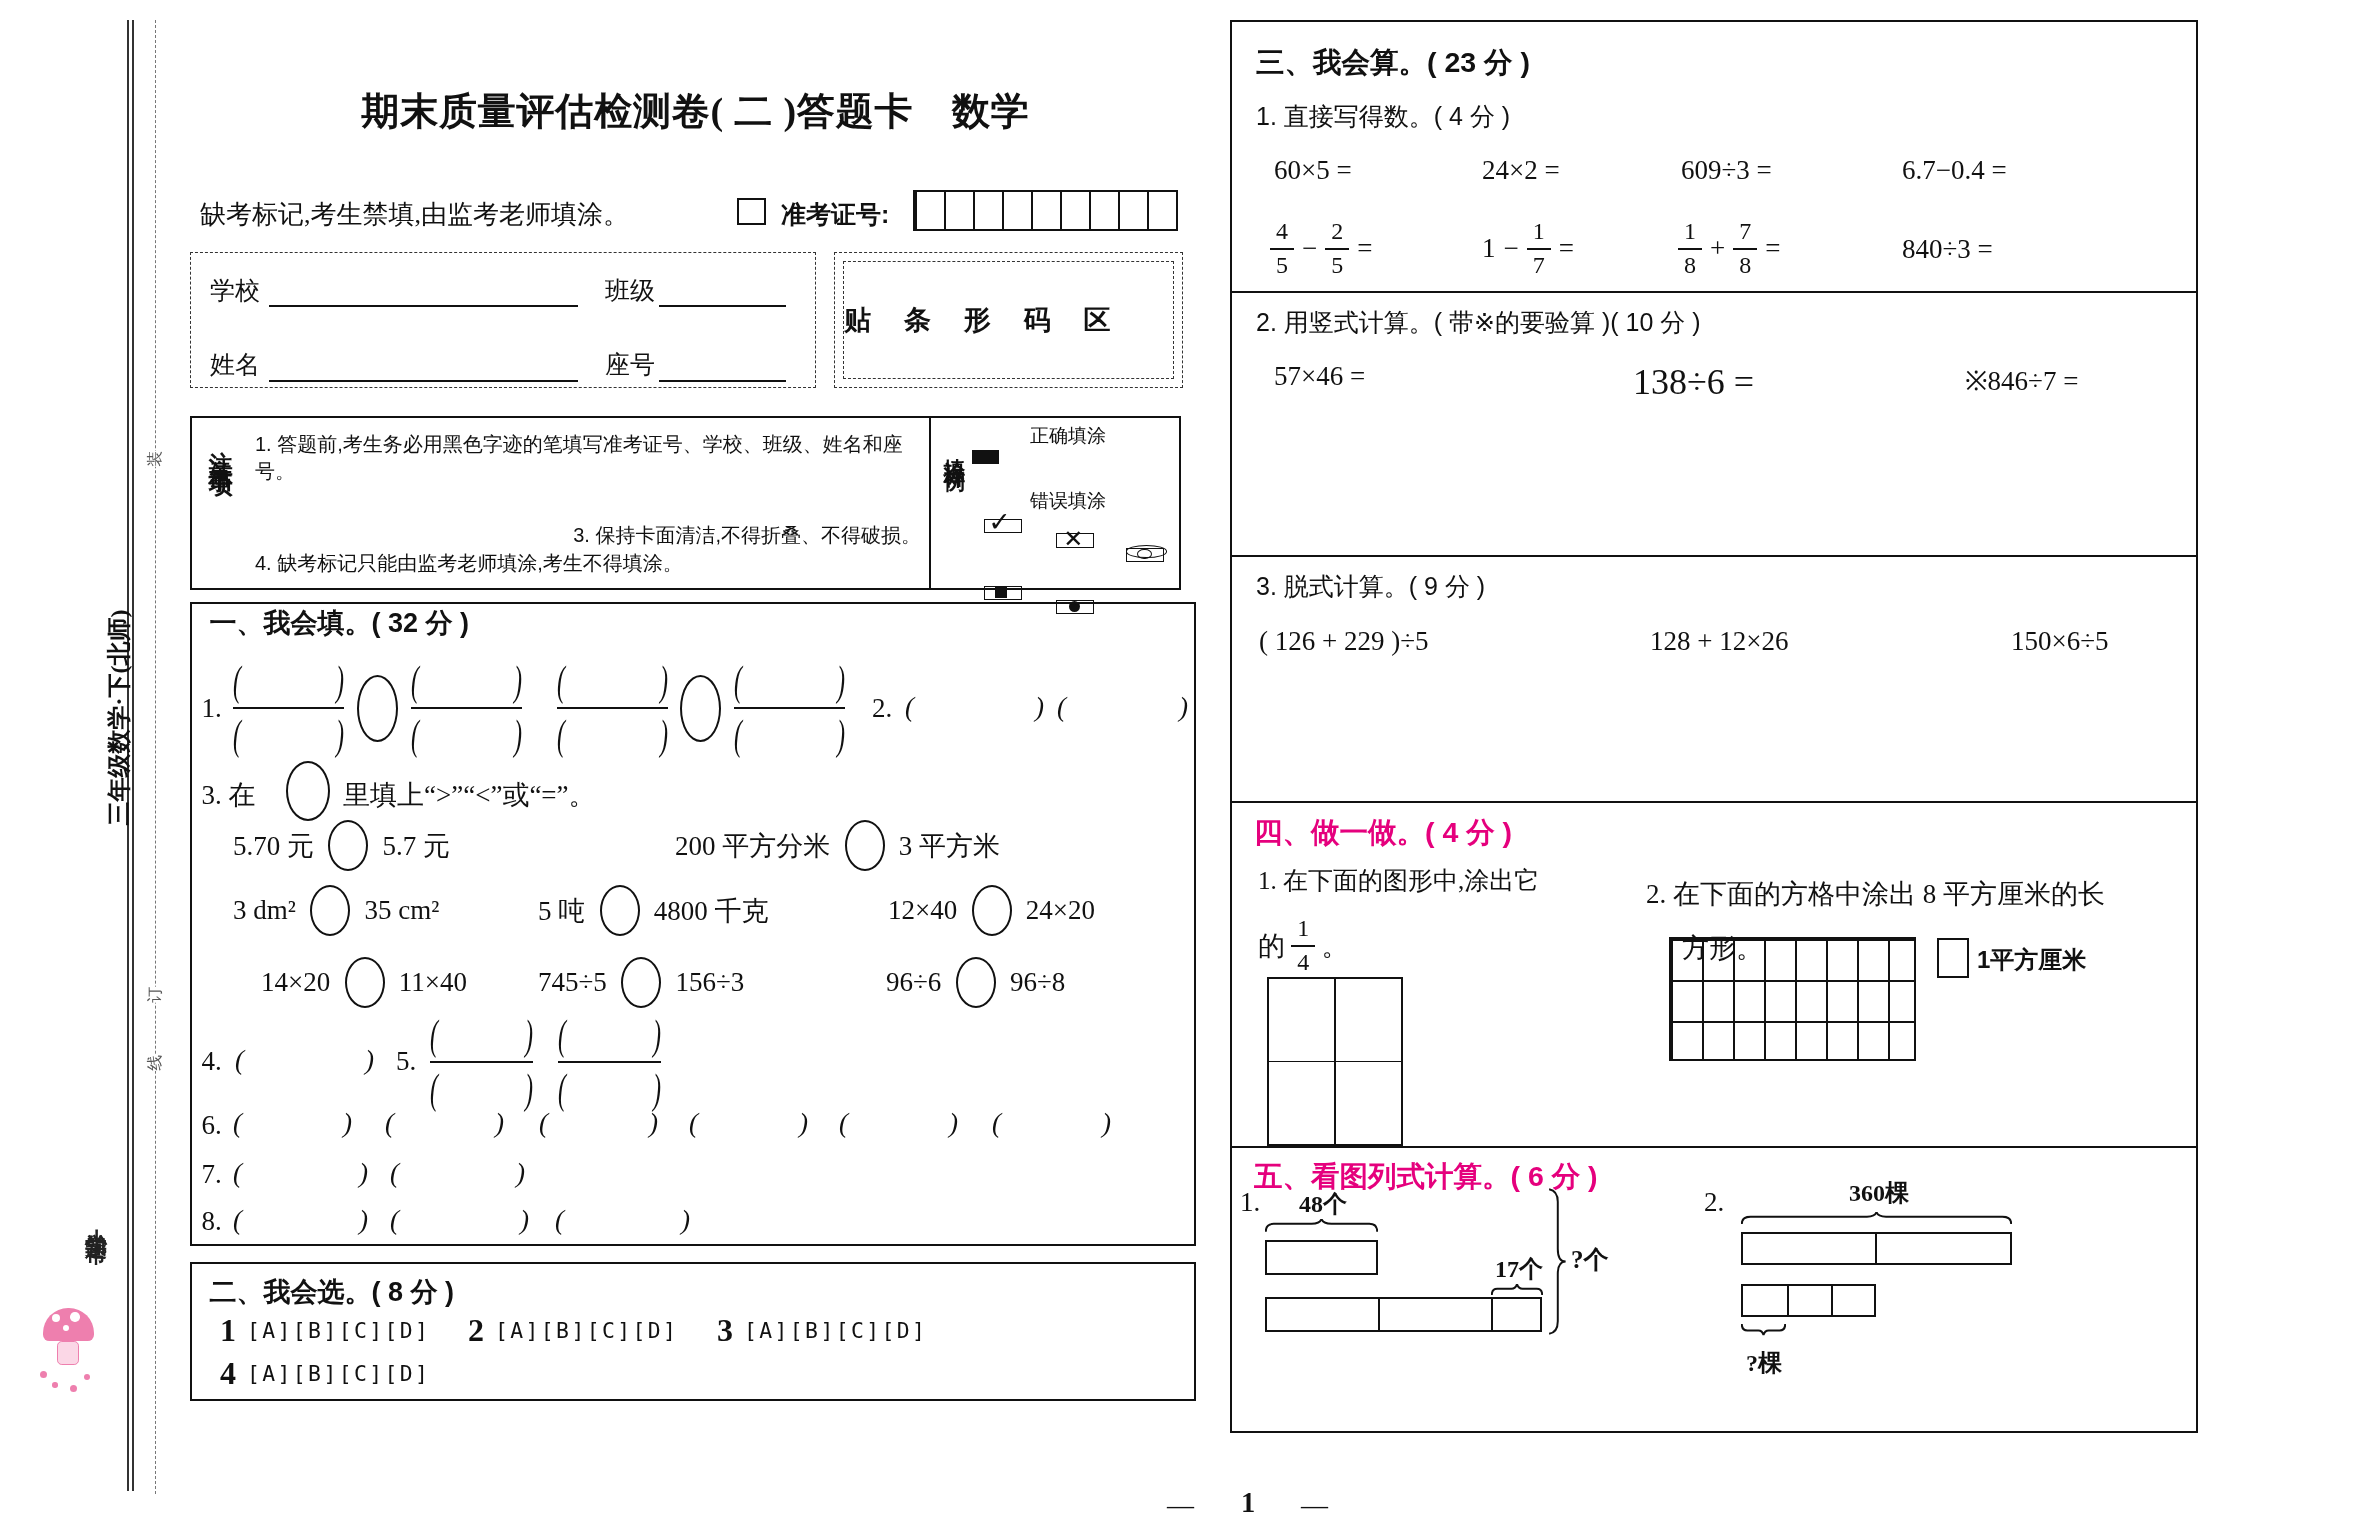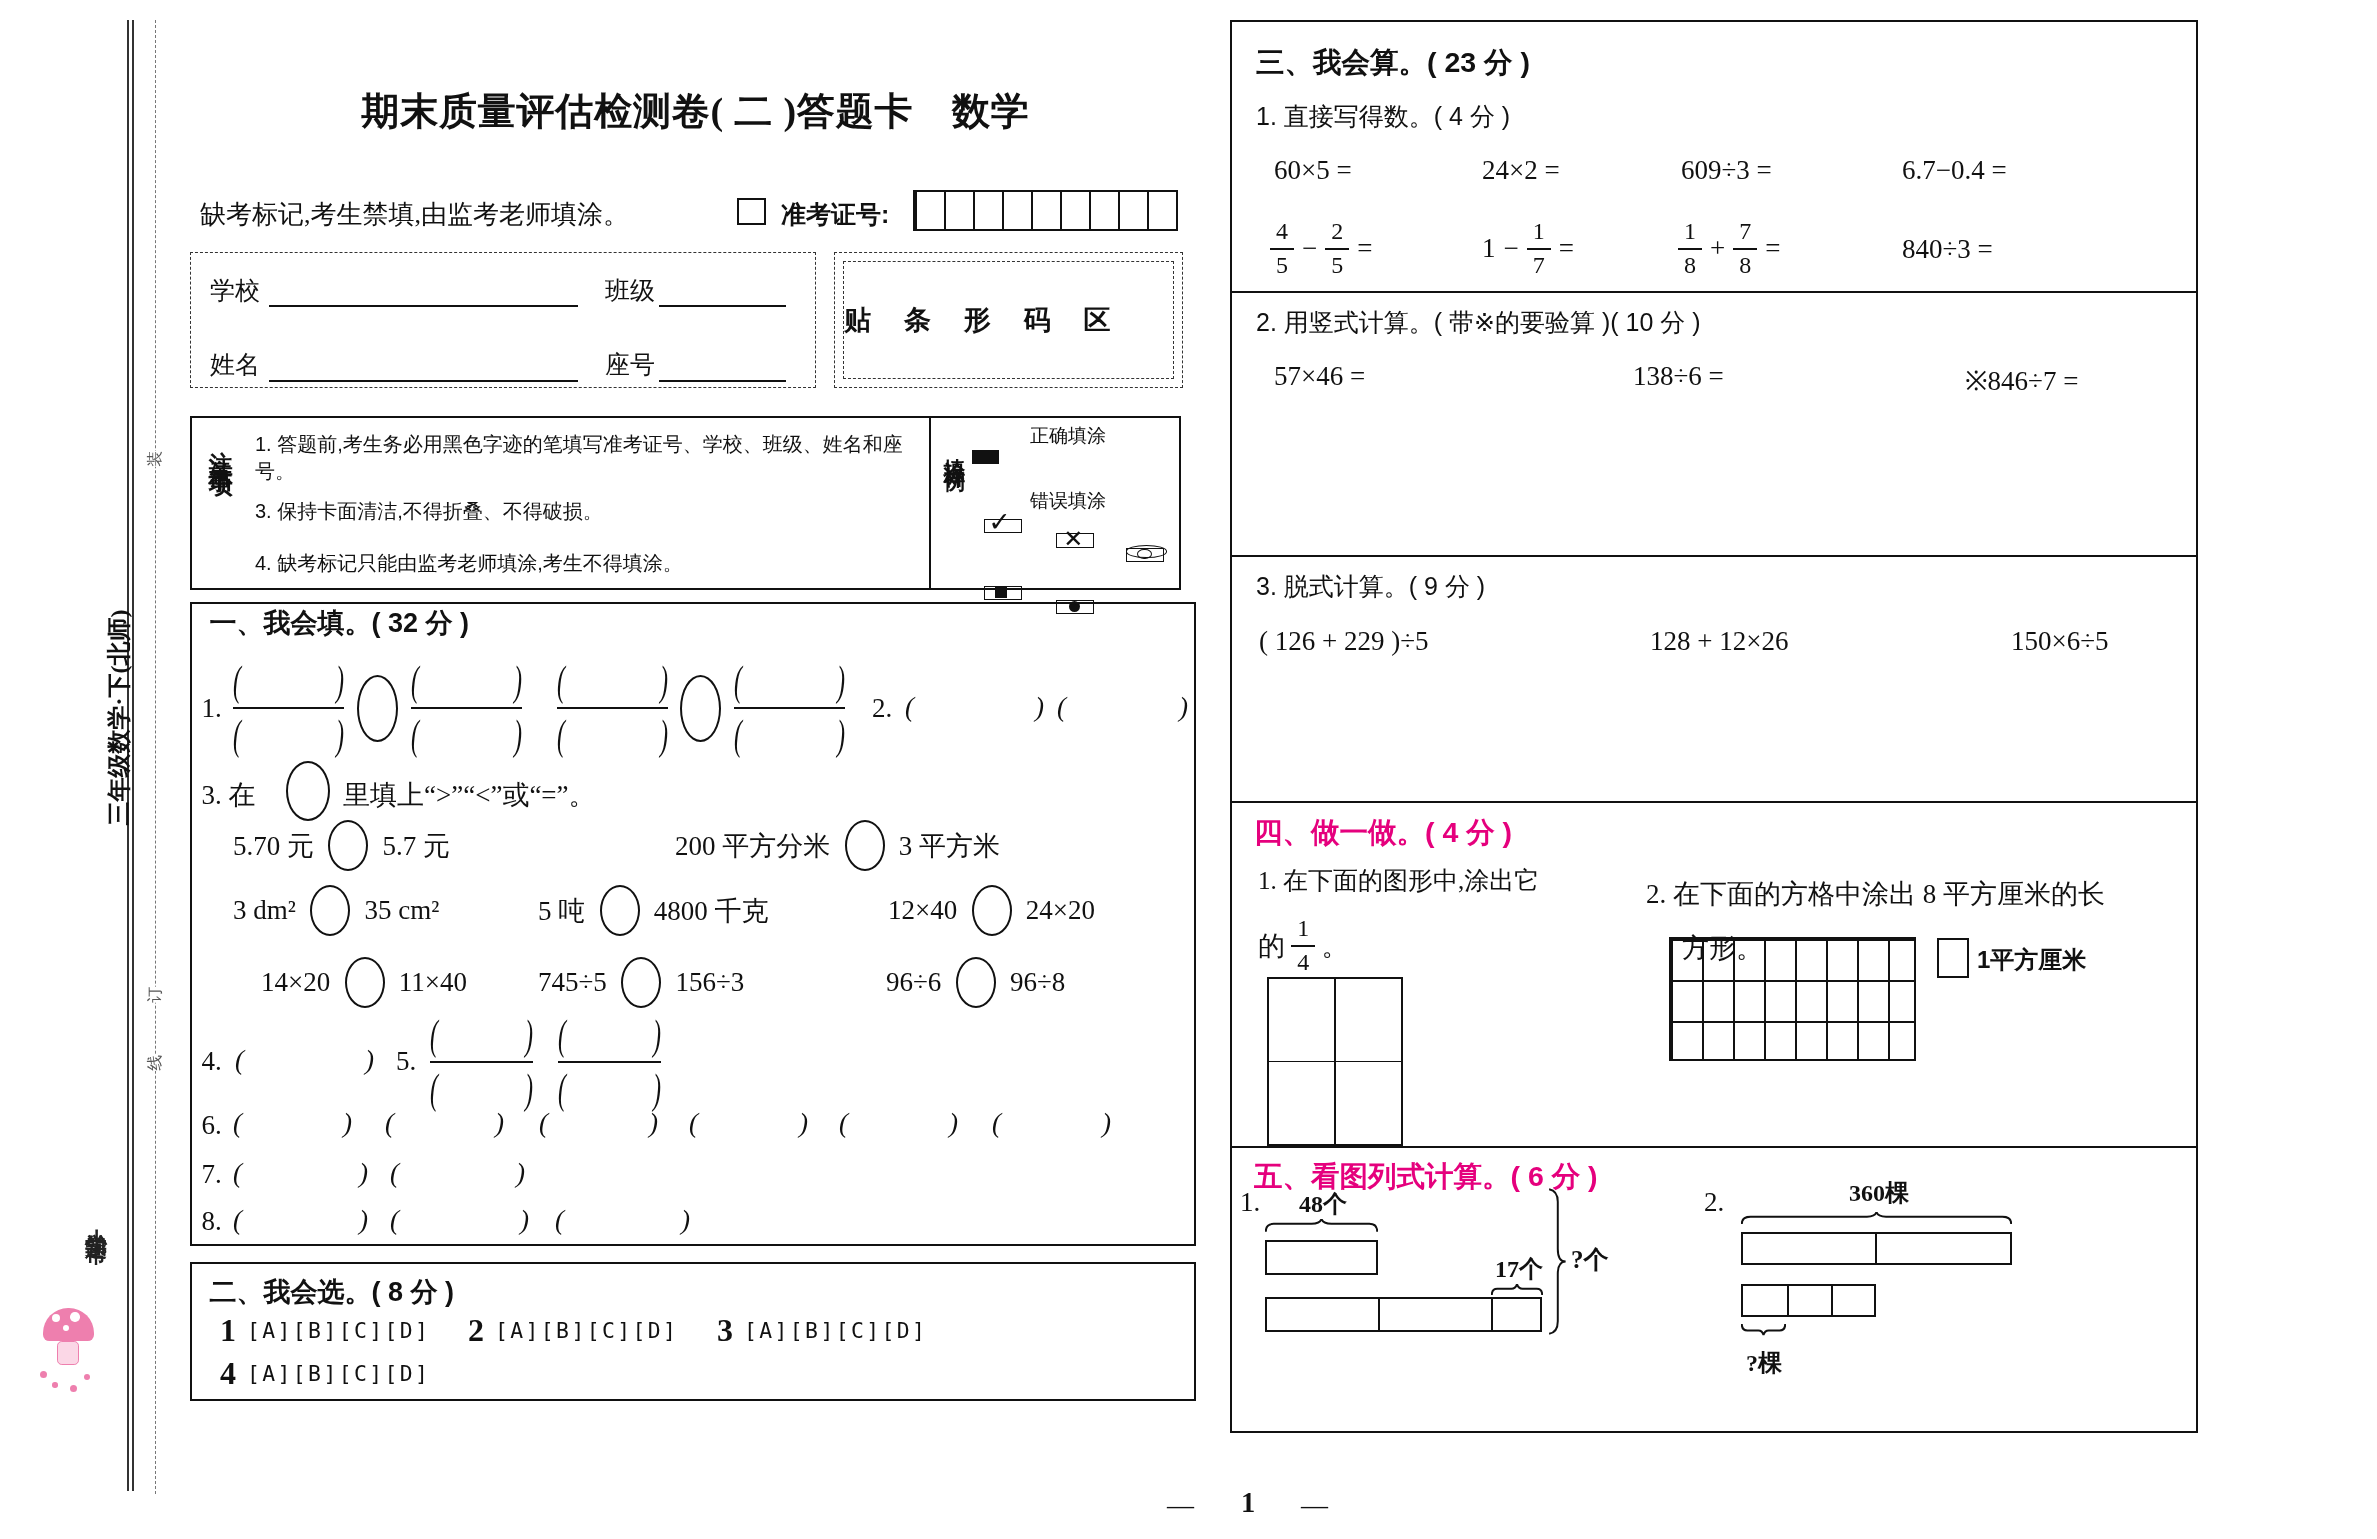--- a/index.html
+++ b/index.html
@@ -111,21 +111,21 @@
 
 <div class="abs dashbox" style="left:834px;top:252px;width:349px;height:136px;">
   <div class="abs dashbox" style="left:8px;top:8px;right:8px;bottom:8px;">
     <div class="sans b" style="text-align:left;line-height:116px;font-size:27px;letter-spacing:12.7px;">贴 条 形 码 区</div>
   </div>
 </div>
 
 <div class="abs box" style="left:190px;top:416px;width:991px;height:174px;">
   <div class="vtext sans b abs" style="left:12.7px;top:14.3px;font-size:24px;letter-spacing:8px;height:151px;">注意事项</div>
   <div class="abs sans" style="left:63px;top:12.7px;width:666px;font-size:20px;">1. 答题前,考生务必用黑色字迹的笔填写准考证号、学校、班级、姓名和座号。</div>
-  <div class="abs sans" style="left:63px;top:80px;width:666px;font-size:20px;">3. 保持卡面清洁,不得折叠、不得破损。</div>
+  <div class="abs sans" style="left:63px;top:104px;width:666px;font-size:20px;text-align:right;">3. 保持卡面清洁,不得折叠、不得破损。</div>
   <div class="abs sans" style="left:63px;top:132px;width:666px;font-size:20px;">4. 缺考标记只能由监考老师填涂,考生不得填涂。</div>
 
   <div class="abs" style="left:737px;top:0;width:2px;height:100%;background:var(--ink);"></div>
 
   <div class="vtext sans b abs" style="left:748px;top:22px;font-size:21.4px;letter-spacing:4.8px;height:127px;">填涂样例</div>
   <div class="abs" style="left:780px;top:32px;width:27px;height:14.3px;background:var(--ink);"></div>
   <span class="abs sans" style="left:838px;top:4.8px;font-size:19px;">正确填涂</span>
   <span class="abs sans" style="left:838px;top:70px;font-size:19px;">错误填涂</span>
 
   <div class="sm abs" style="left:792px;top:101px;">
@@ -399,21 +399,21 @@
         <span>8</span>
       </span>
     <span>=</span>
   </div>
   <span class="abs" style="left:670px;top:212px;font-size:27px;">840÷3 =</span>
 
   <div class="hline" style="left:0;top:269px;width:100%;"></div>
 
   <div class="abs sans" style="left:24px;top:284px;font-size:25px;">2. 用竖式计算。( 带※的要验算 )( 10 分 )</div>
   <span class="abs" style="left:42px;top:339px;font-size:27px;">57×46 =</span>
-  <span class="abs" style="left:401px;top:339px;font-size:27px;">138÷6 =</span>
+  <span class="abs" style="left:401px;top:339px;font-size:36px;">138÷6 =</span>
   <span class="abs" style="left:733px;top:339px;font-size:27px;">※846÷7 =</span>
 
   <div class="hline" style="left:0;top:533px;width:100%;"></div>
 
   <div class="abs sans" style="left:24px;top:548px;font-size:25px;">3. 脱式计算。( 9 分 )</div>
   <span class="abs" style="left:27px;top:604px;font-size:27px;">( 126 + 229 )÷5</span>
   <span class="abs" style="left:418px;top:604px;font-size:27px;">128 + 12×26</span>
   <span class="abs" style="left:779px;top:604px;font-size:27px;">150×6÷5</span>
 
   <div class="hline" style="left:0;top:779px;width:100%;"></div>

